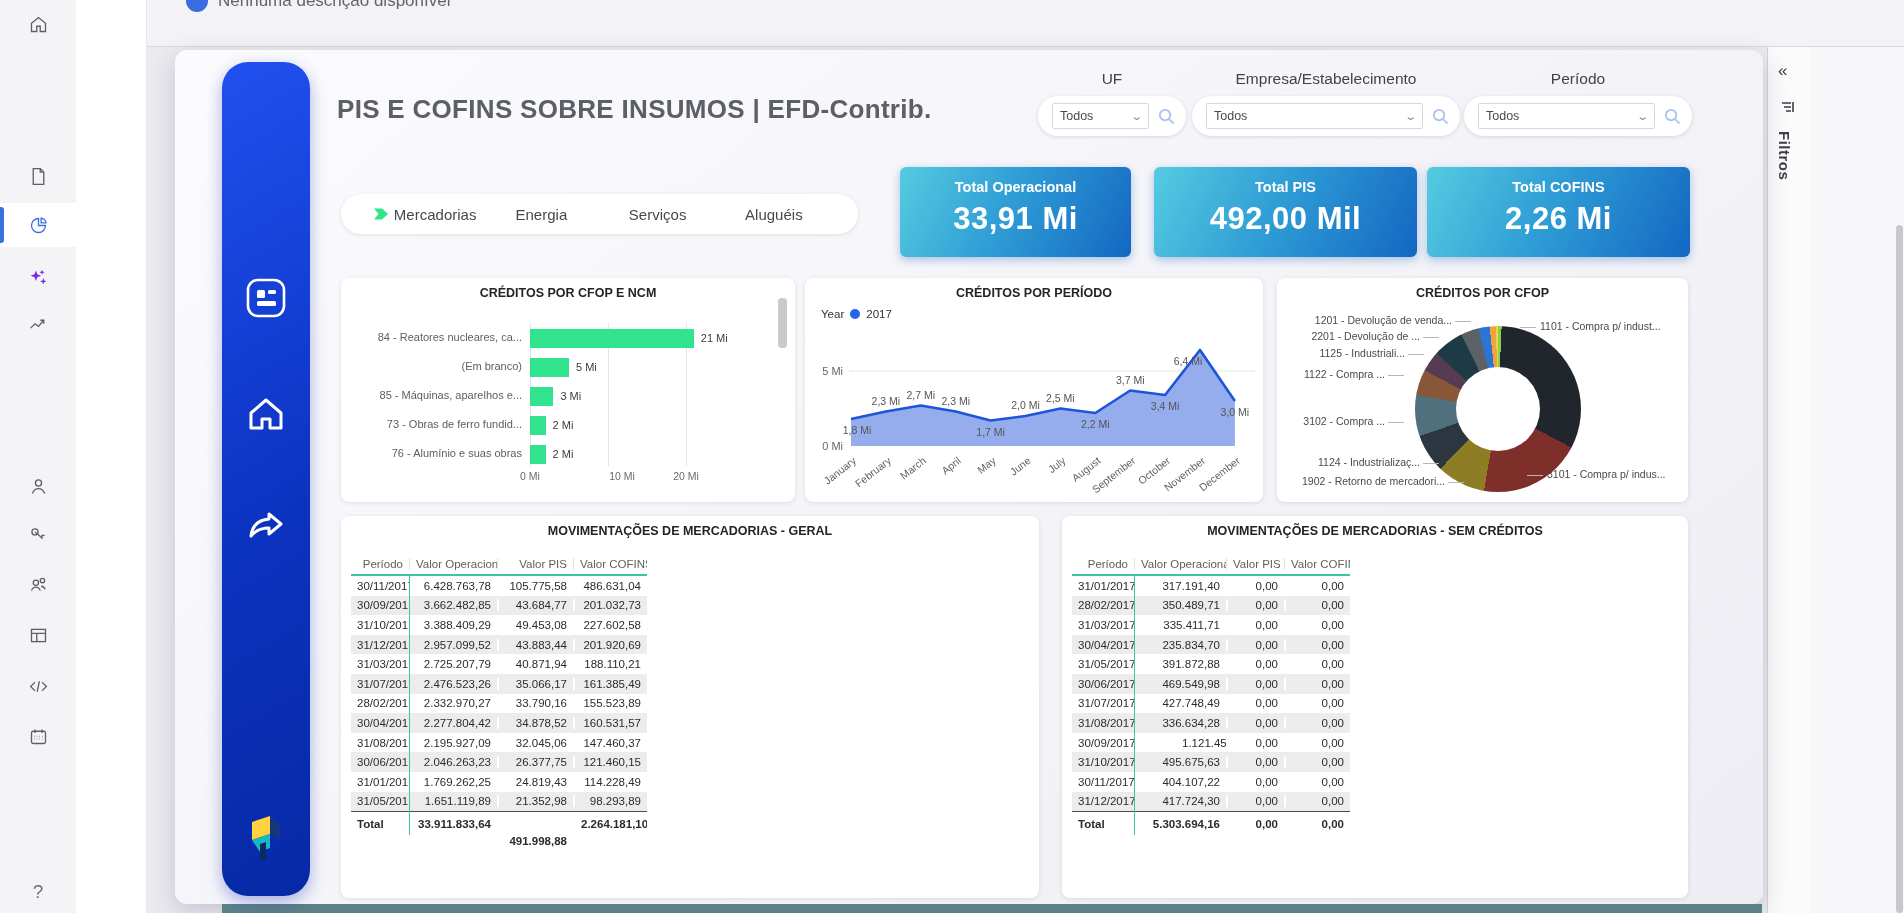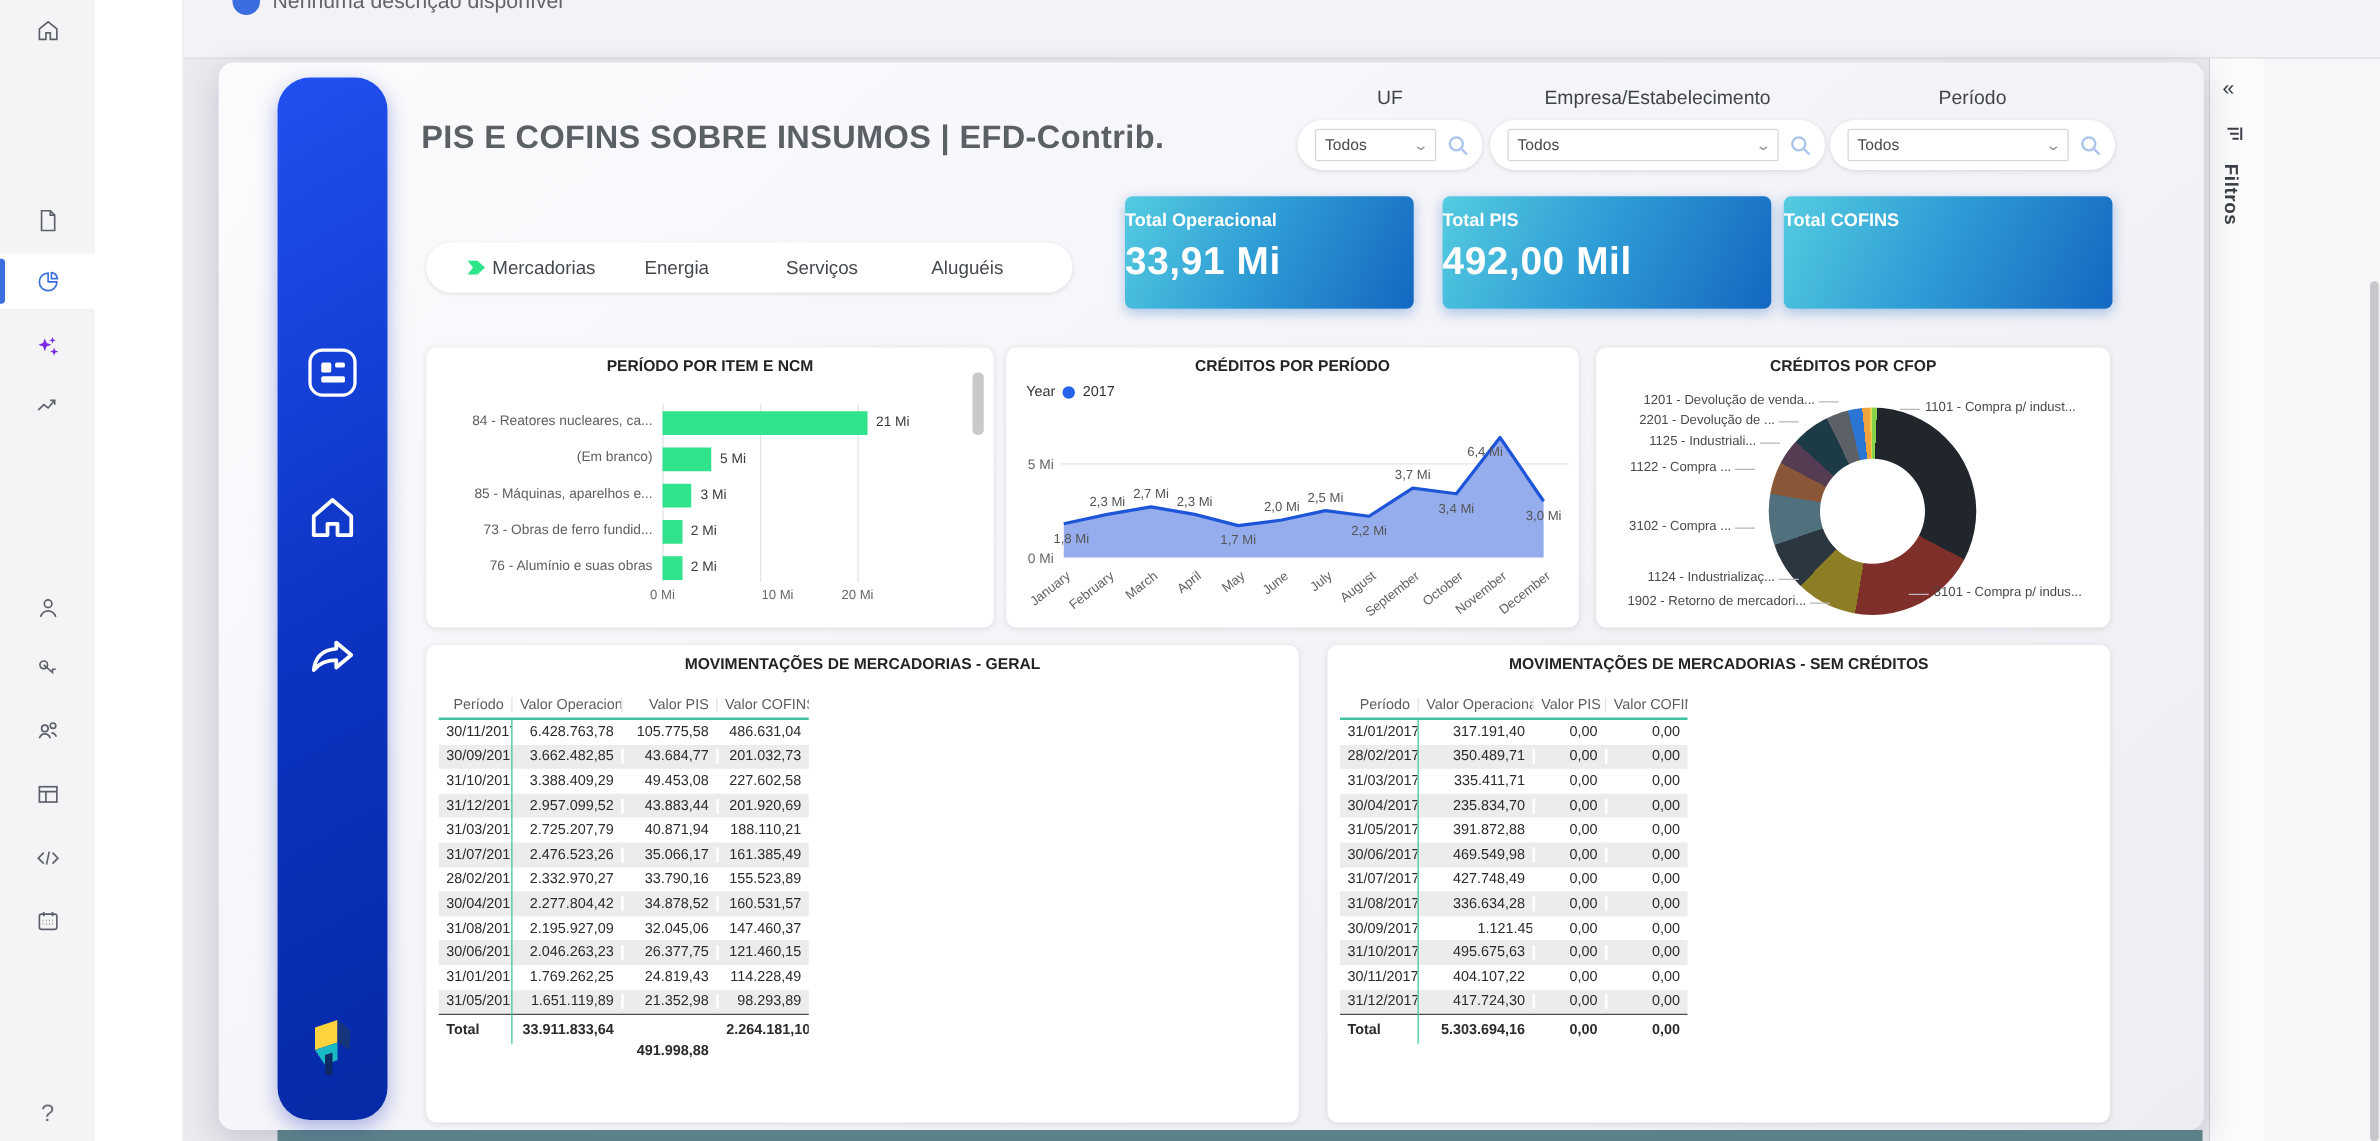--- a/index.html
+++ b/index.html
@@ -59,23 +59,23 @@
   .fbox-val { font-size:12.5px; color:#4a4a4a; }
   .fchev { font-size:11px; color:#8a8a8a; transform:scaleX(1.4); }
 
   
   .tabs { left:341px; top:194px; width:517px; height:40px; background:#fff; border-radius:20px;
     box-shadow:0 1px 4px rgba(0,0,0,.10); display:flex; align-items:center; padding:0 26px; gap:0; z-index:4; }
   .tab { font-size:15px; color:#44494f; flex:1; text-align:center; cursor:pointer; display:flex; align-items:center; justify-content:center; gap:5px; }
   .tab.active { font-weight:500; }
 
   
-  .kpi { top:157px; height:90px; border-radius:6px; z-index:4;
+  .kpi { top:167px; height:90px; border-radius:6px; z-index:4;
     background:linear-gradient(115deg,#55cbe0 0%,#2f9ed6 45%,#1467c2 100%);
-    box-shadow:0 3px 10px rgba(20,100,190,.35); color:#fff; text-align:left; }
+    box-shadow:0 3px 10px rgba(20,100,190,.35); color:#fff; text-align:center; }
   .kpi-label { margin-top:12px; font-size:14.5px; font-weight:600; }
   .kpi-value { margin-top:6px; font-size:31px; font-weight:700; letter-spacing:.5px; }
   .kpi1 { left:900px; width:231px; } .kpi2 { left:1154px; width:263px; } .kpi3 { left:1427px; width:263px; }
 
   
   .vcard { background:#fff; border-radius:8px; box-shadow:0 1px 5px rgba(0,0,0,.10); z-index:4; }
   .vtitle { position:absolute; top:8px; left:0; right:0; text-align:center; font-size:12.5px; font-weight:600; color:#252423; }
 
   
   .card-ncm { left:341px; top:278px; width:454px; height:224px; }
@@ -303,24 +303,25 @@
 <div class="abs kpi kpi1">
   <div class="kpi-label">Total Operacional</div>
   <div class="kpi-value">33,91 Mi</div>
 </div>
 <div class="abs kpi kpi2">
   <div class="kpi-label">Total PIS</div>
   <div class="kpi-value">492,00 Mil</div>
 </div>
 <div class="abs kpi kpi3">
   <div class="kpi-label">Total COFINS</div>
+  <div class="kpi-value">2,26 Mi</div>
 </div>
 
 <div class="abs vcard card-ncm">
-  <div class="vtitle">PERÍODO POR ITEM E NCM</div>
+  <div class="vtitle">CRÉDITOS POR CFOP E NCM</div>
   <div id="ncm-plot">
       <div class="ncm-grid" style="left: 189px;"></div>
       <div class="ncm-tick" style="left: 189px;">0 Mi</div>
       <div class="ncm-grid" style="left: 267px;"></div>
       <div class="ncm-tick" style="left: 281px;">10 Mi</div>
       <div class="ncm-grid" style="left: 345px;"></div>
       <div class="ncm-tick" style="left: 345px;">20 Mi</div>
       <div class="ncm-row" style="top: 45px;">
         <div class="ncm-lab">84 - Reatores nucleares, ca...</div>
         <div class="ncm-bar" style="width: 163.8px; background: rgb(49, 227, 140);"></div>

